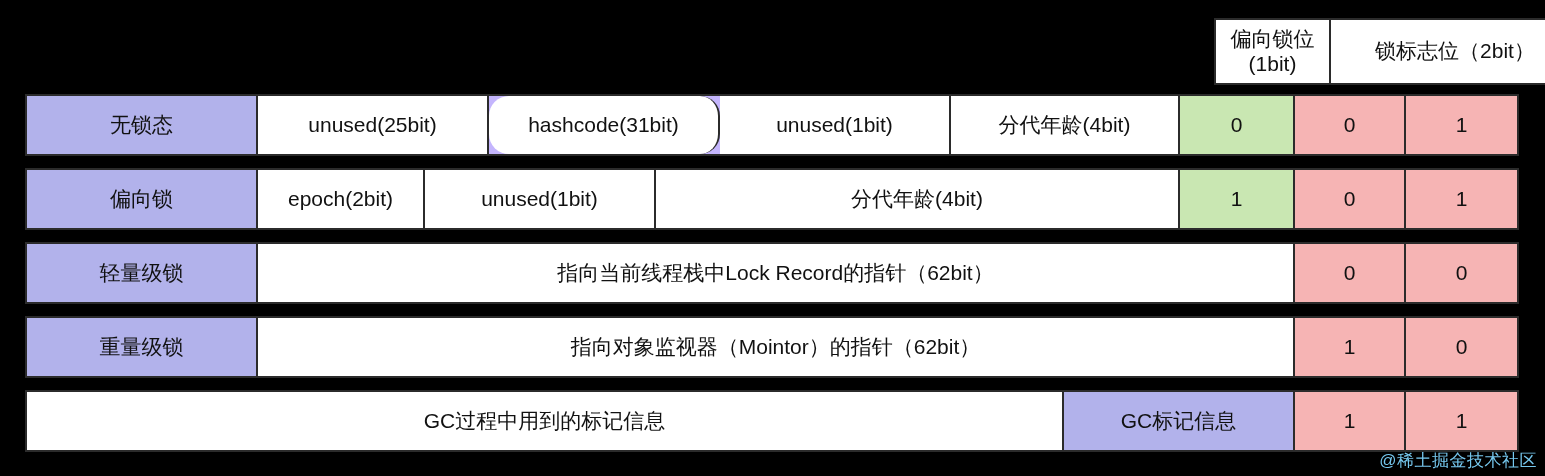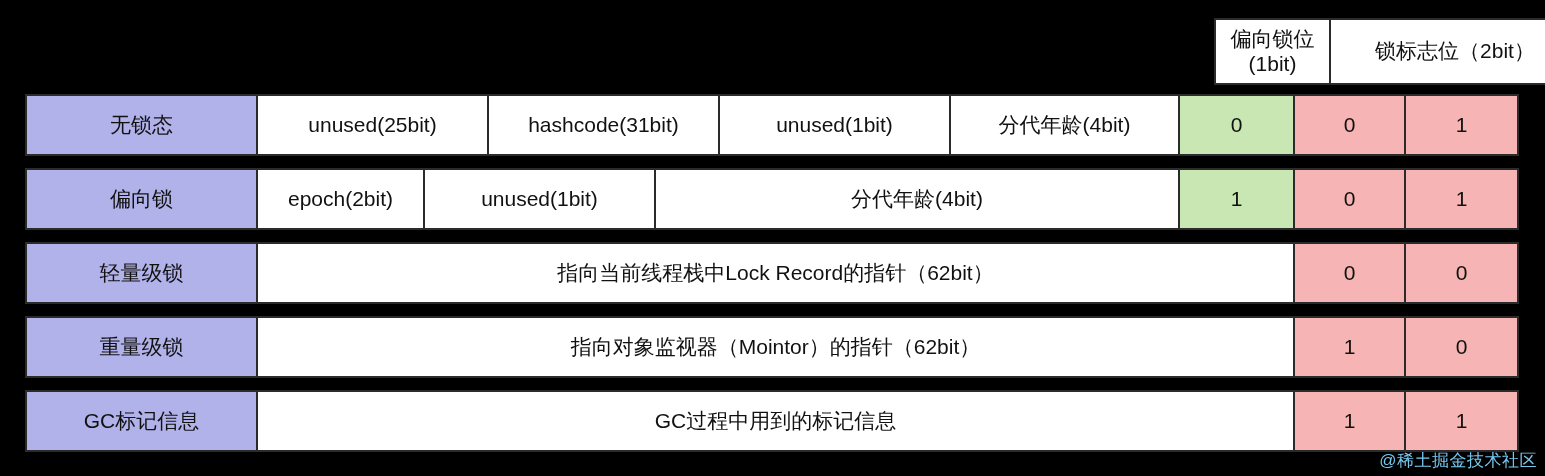--- a/index.html
+++ b/index.html
@@ -103,21 +103,21 @@
     flex: 0 0 111px;
     background: #f6b4b4;
   }
   .cell.flag-bit-wide {
     flex: 0 0 111px;
     background: #f6b4b4;
   }
 
   
   .seg-a1 { flex: 0 0 231px; }
-  .seg-b1 { flex: 0 0 231px; }
+  .seg-b1 { flex: 0 0 231px; border-radius: 20px; }
   .seg-a2 { flex: 0 0 295px; }
   .seg-b2 { flex: 0 0 167px; }
   .seg-unused { flex: 0 0 231px; }
 
   
   .watermark {
     position: absolute;
     right: 8px;
     bottom: 4px;
     font-size: 17px;
@@ -167,20 +167,20 @@
   </div>
 
   <div class="row r4">
     <div class="cell label">重量级锁</div>
     <div class="cell wide">指向对象监视器（Mointor）的指针（62bit）</div>
     <div class="cell flag-bit">1</div>
     <div class="cell flag-bit-wide">0</div>
   </div>
 
   <div class="row r5">
+    <div class="cell wide">GC过程中用到的标记信息</div>
     <div class="cell label">GC标记信息</div>
-    <div class="cell wide">GC过程中用到的标记信息</div>
     <div class="cell flag-bit">1</div>
     <div class="cell flag-bit-wide">1</div>
   </div>
 
   <div class="watermark">@稀土掘金技术社区</div>
 </div>
 
 </body></html>

